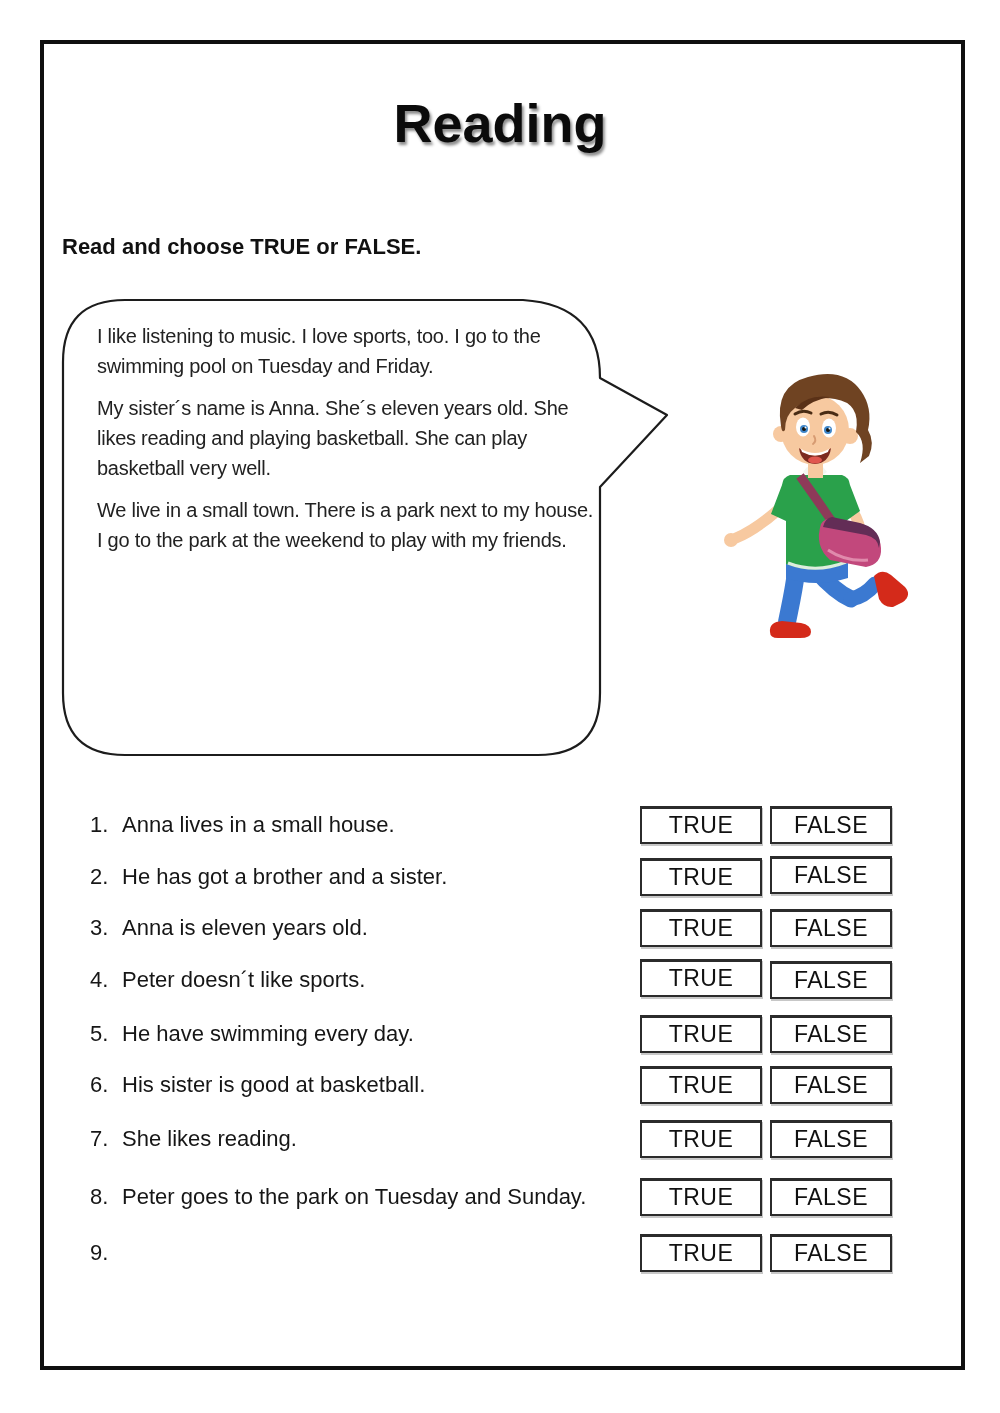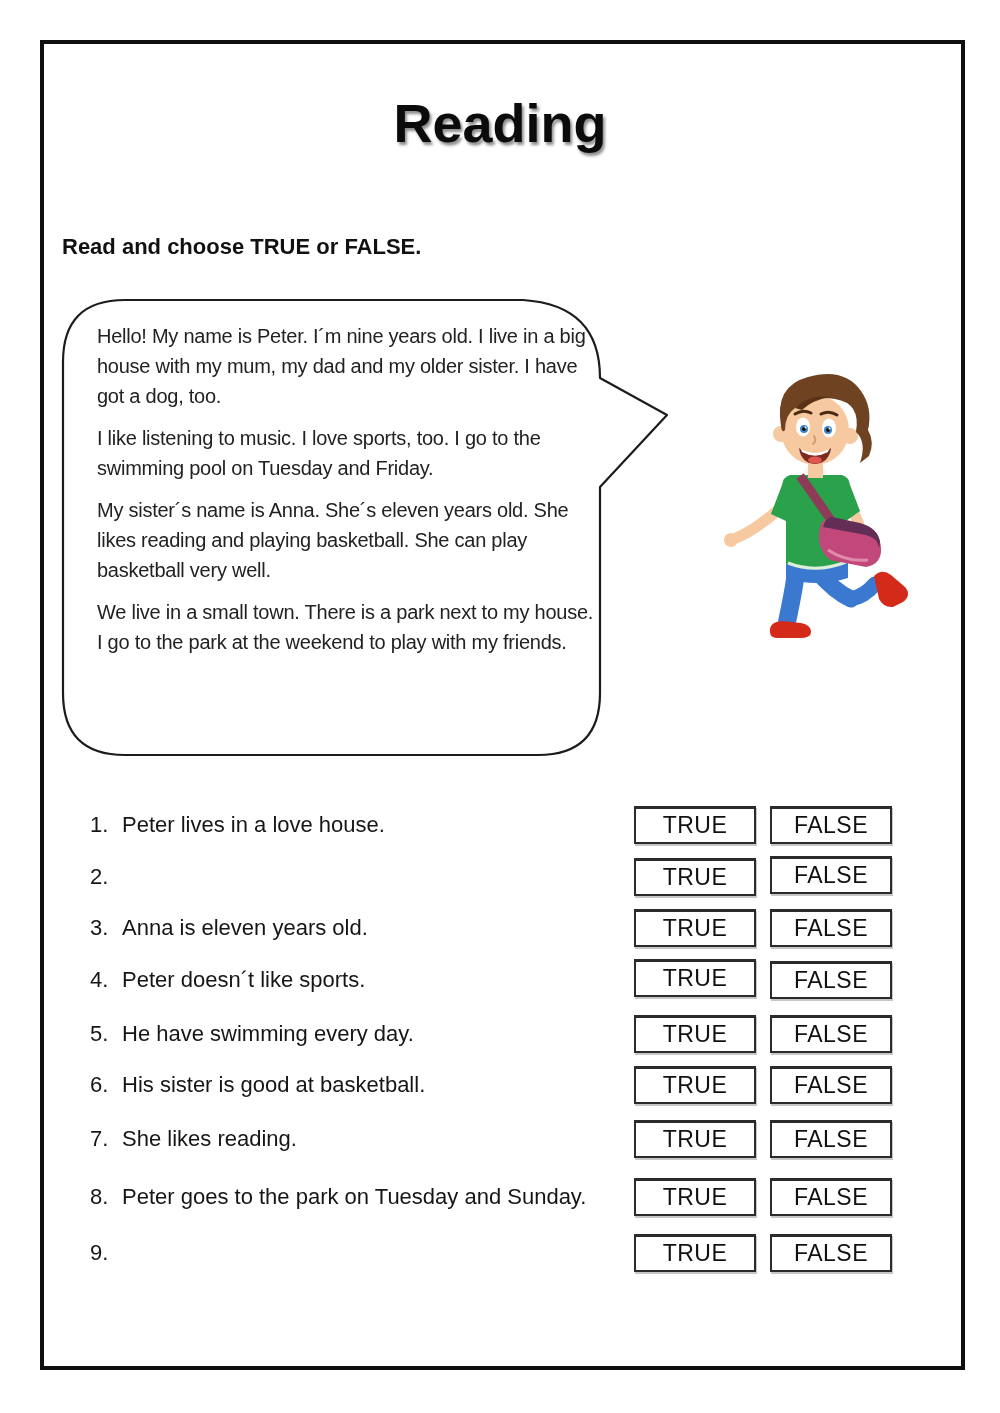--- a/index.html
+++ b/index.html
@@ -26,21 +26,21 @@
   }
   .bubble-text p{margin:0 0 12px 0;}
   .boy-svg{position:absolute;left:708px;top:364px;width:205px;height:285px;}
   .row{
     position:absolute;left:90px;width:802px;height:42px;
     display:flex;align-items:center;
   }
   .stmt{flex:1;font-size:22px;color:#161616;display:flex;align-items:baseline;}
   .stmt .num{width:32px;flex:none;}
   .tf{
-    flex:none;width:122px;height:38px;margin-left:14px;
+    flex:none;width:122px;height:38px;margin-left:8px;
     background:#ffffff;border:2px solid #2b2b2b;border-top-width:3px;
     box-shadow:1px 2px 0 rgba(0,0,0,0.22);
     font-family:"Liberation Sans",sans-serif;font-size:23px;color:#111;
     display:flex;align-items:center;justify-content:center;
     letter-spacing:0.5px;padding:0;cursor:pointer;border-radius:0;
   }
   
   .row:nth-of-type(2) .false-btn{transform:translateY(4px);}
   .row:nth-of-type(4) .false-btn{transform:translateY(2px);}
   .row:nth-of-type(6) .false-btn{transform:translateY(-2px);}
@@ -55,21 +55,20 @@
 
 <div class="title">Reading</div>
 
 <div class="instruction">Read and choose TRUE or FALSE.</div>
 
 <svg class="bubble-svg" viewBox="0 0 620 470" aria-hidden="true">
   <path d="M 70 7 L 468 7 Q 545 12 545 85 L 612 122 L 545 194 L 545 400 Q 545 462 483 462 L 70 462 Q 8 462 8 400 L 8 69 Q 8 7 70 7 Z" fill="#ffffff" stroke="#1c1c1c" stroke-width="2.2" stroke-linejoin="round"></path>
 </svg>
 
 <div class="bubble-text">
-  <p>Hello! My name is Peter. I´m nine years old. I live in a big house with my mum, my dad and my older sister. I have got a dog, too.</p>
   <p>I like listening to music. I love sports, too. I go to the swimming pool on Tuesday and Friday.</p>
   <p>My sister´s name is Anna. She´s eleven years old. She likes reading and playing basketball. She can play basketball very well.</p>
   <p>We live in a small town. There is a park next to my house. I go to the park at the weekend to play with my friends.</p>
 </div>
 
 <svg class="boy-svg" viewBox="0 0 205 285" aria-hidden="true">
 
   <path d="M108 206 C120 220 132 230 143 235" fill="none" stroke-width="17" stroke-linecap="round" stroke="#3b79d1"></path>
   <path d="M143 235 C153 233 161 227 167 220" fill="none" stroke-width="15" stroke-linecap="round" stroke="#3b79d1"></path>
   <path d="M166 212 Q174 204 183 211 L197 223 Q204 231 195 238 L185 243 Q176 244 171 235 Z" fill="#d42a1a"></path>
@@ -116,28 +115,29 @@
   <path d="M106 72 Q109 77 105 80" fill="none" stroke="#d79b72" stroke-width="2" stroke-linecap="round"></path>
 
   <path d="M91 84 Q107 99 123 84 Q121 99 107 100 Q93 99 91 84 Z" fill="#7c2a20"></path>
   <path d="M93 85 Q107 93 121 85 L120 88 Q107 95 94 88 Z" fill="#ffffff"></path>
   <ellipse cx="107" cy="96" rx="7" ry="3.5" fill="#e0574f"></ellipse>
 </svg>
 
 <div class="row r1">
   <div class="stmt">
       <span class="num">1.</span>
-      <span>Peter lives in a love house.</span>
+      <span>Anna lives in a small house.</span>
     </div>
   <button class="tf true-btn">TRUE</button>
   <button class="tf false-btn">FALSE</button>
 </div>
 <div class="row r2">
   <div class="stmt">
       <span class="num">2.</span>
+      <span>He has got a brother and a sister.</span>
     </div>
   <button class="tf true-btn">TRUE</button>
   <button class="tf false-btn">FALSE</button>
 </div>
 <div class="row r3">
   <div class="stmt">
       <span class="num">3.</span>
       <span>Anna is eleven years old.</span>
     </div>
   <button class="tf true-btn">TRUE</button>

